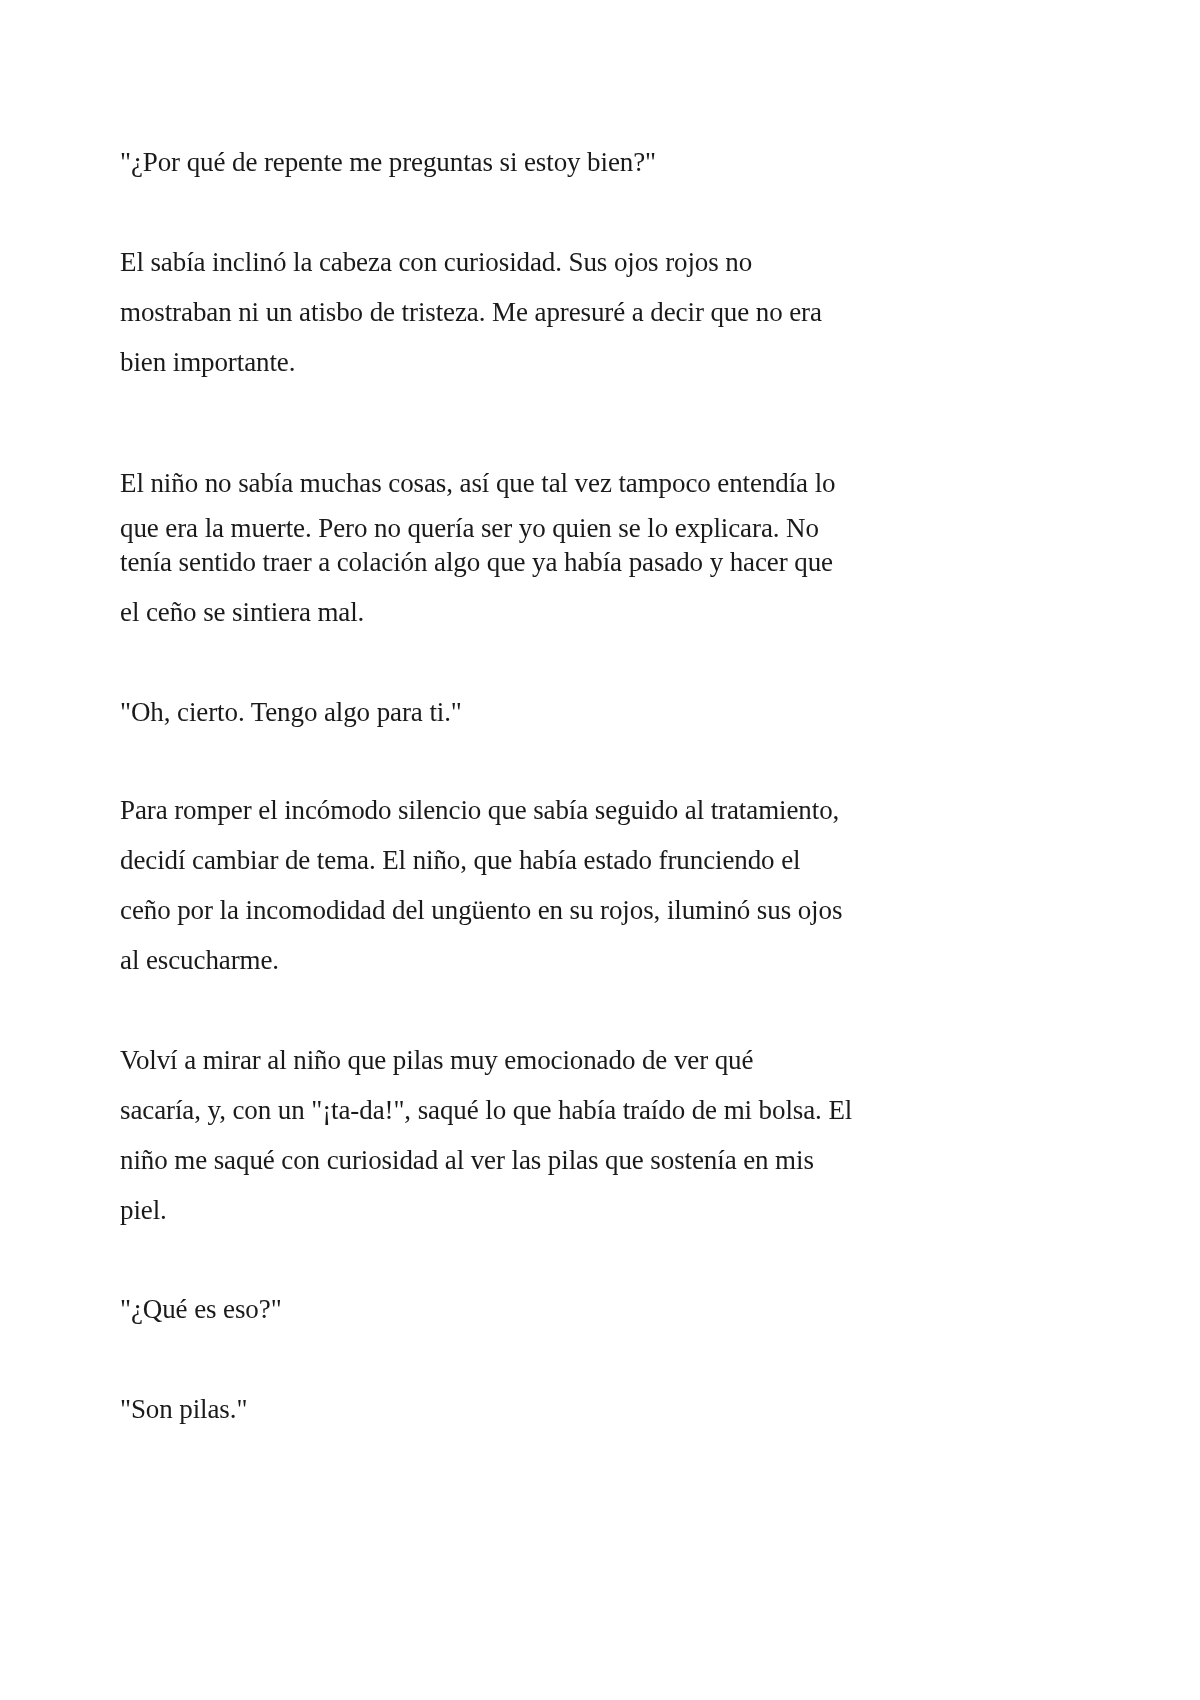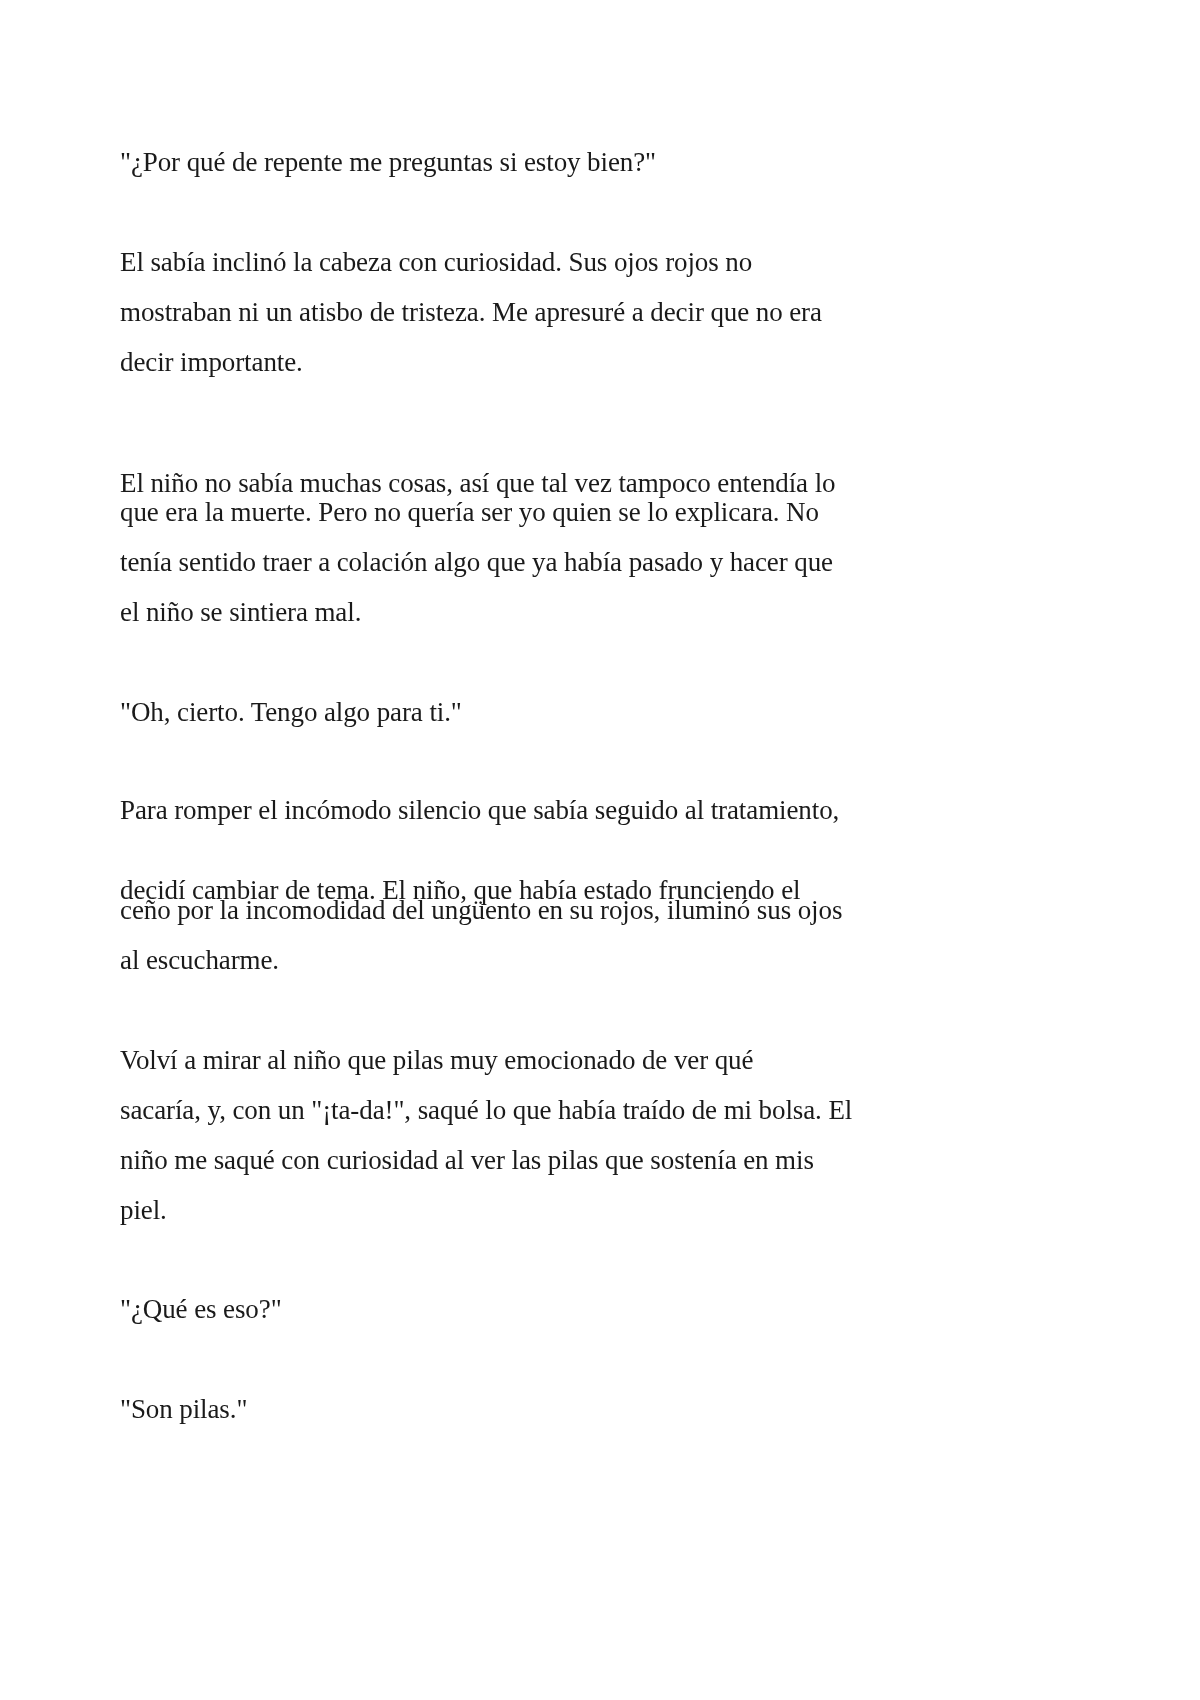--- a/index.html
+++ b/index.html
@@ -32,31 +32,31 @@
   </style>
 </head>
 <body>
 
 <div class="page">
 
   <div class="line" style="top:145px">"¿Por qué de repente me preguntas si estoy bien?"</div>
 
   <div class="line" style="top:245px">El sabía inclinó la cabeza con curiosidad. Sus ojos rojos no</div>
   <div class="line" style="top:295px">mostraban ni un atisbo de tristeza. Me apresuré a decir que no era</div>
-  <div class="line" style="top:345px">decir importante.</div>
+  <div class="line" style="top:345px">bien importante.</div>
 
   <div class="line" style="top:466px">El niño no sabía muchas cosas, así que tal vez tampoco entendía lo</div>
-  <div class="line" style="top:495px">que era la muerte. Pero no quería ser yo quien se lo explicara. No</div>
+  <div class="line" style="top:511px">que era la muerte. Pero no quería ser yo quien se lo explicara. No</div>
   <div class="line" style="top:545px">tenía sentido traer a colación algo que ya había pasado y hacer que</div>
-  <div class="line" style="top:595px">el niño se sintiera mal.</div>
+  <div class="line" style="top:595px">el ceño se sintiera mal.</div>
 
   <div class="line" style="top:695px">"Oh, cierto. Tengo algo para ti."</div>
 
   <div class="line" style="top:793px">Para romper el incómodo silencio que sabía seguido al tratamiento,</div>
-  <div class="line" style="top:873px">decidí cambiar de tema. El niño, que había estado frunciendo el</div>
+  <div class="line" style="top:843px">decidí cambiar de tema. El niño, que había estado frunciendo el</div>
   <div class="line" style="top:893px">ceño por la incomodidad del ungüento en su rojos, iluminó sus ojos</div>
   <div class="line" style="top:943px">al escucharme.</div>
 
   <div class="line" style="top:1043px">Volví a mirar al niño que pilas muy emocionado de ver qué</div>
   <div class="line" style="top:1093px">sacaría, y, con un "¡ta-da!", saqué lo que había traído de mi bolsa. El</div>
   <div class="line" style="top:1143px">niño me saqué con curiosidad al ver las pilas que sostenía en mis</div>
   <div class="line" style="top:1193px">piel.</div>
 
   <div class="line" style="top:1292px">"¿Qué es eso?"</div>
 

